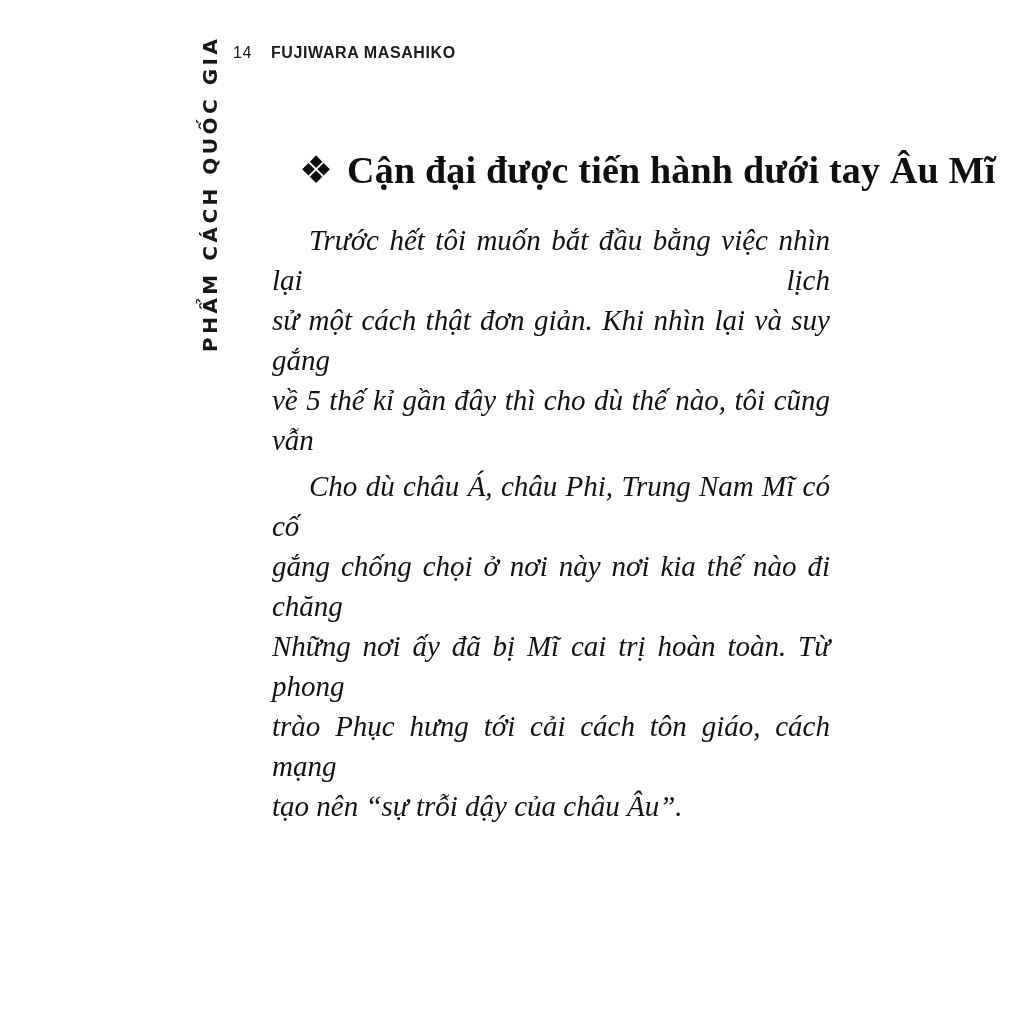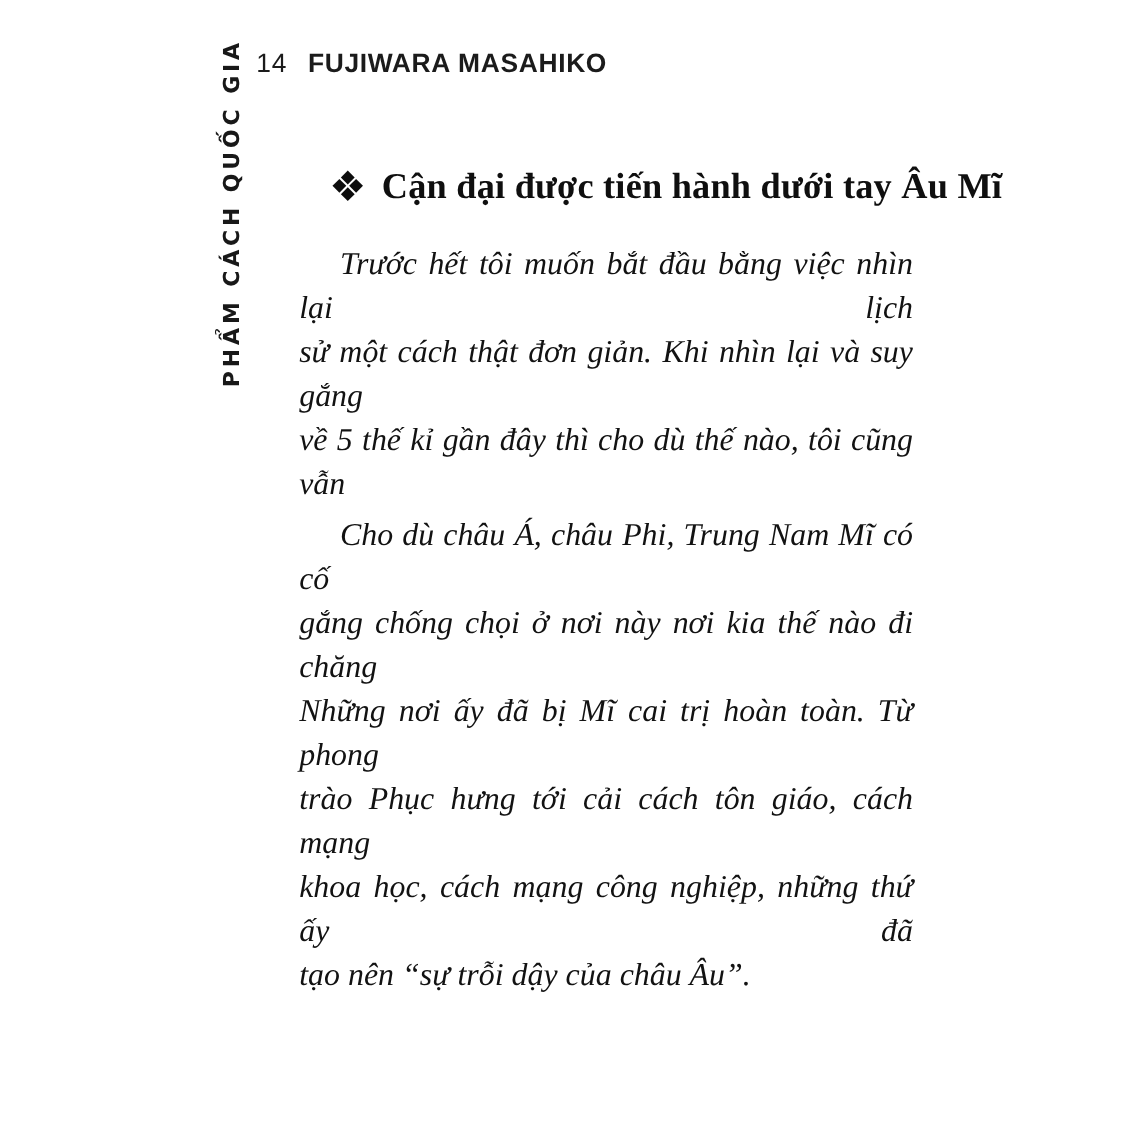--- a/index.html
+++ b/index.html
@@ -16,21 +16,21 @@
     background: #ffffff;
     overflow: hidden;
     color: #121212;
   }
   
   .running-header {
     position: absolute;
     left: 233px;
     top: 44px;
     font-family: "Liberation Sans", sans-serif;
-    font-size: 24px;
+    font-size: 16px;
     font-weight: 600;
     letter-spacing: 0.6px;
     color: #1b1b1b;
     white-space: nowrap;
   }
   .running-header .pagenum {
     margin-right: 19px;
     font-weight: 500;
   }
   
@@ -58,21 +58,21 @@
     white-space: nowrap;
   }
   .bullet {
     font-family: "DejaVu Sans", sans-serif;
     font-size: 38px;
     line-height: 40px;
     color: #0d0d0d;
   }
   .section-title {
     font-family: "Liberation Serif", "DejaVu Serif", serif;
-    font-size: 33px;
+    font-size: 38px;
     font-weight: 700;
     line-height: 40px;
     color: #0f0f0f;
     letter-spacing: 0.2px;
   }
   
   .body-text {
     position: absolute;
     left: 272px;
     top: 220px;
@@ -114,18 +114,17 @@
       <div class="line indent">Trước hết tôi muốn bắt đầu bằng việc nhìn lại lịch</div>
       <div class="line">sử một cách thật đơn giản. Khi nhìn lại và suy gắng</div>
       <div class="line">về 5 thế kỉ gần đây thì cho dù thế nào, tôi cũng vẫn</div>
     </div>
 
     <div class="para">
       <div class="line indent">Cho dù châu Á, châu Phi, Trung Nam Mĩ có cố</div>
       <div class="line">gắng chống chọi ở nơi này nơi kia thế nào đi chăng</div>
       <div class="line">Những nơi ấy đã bị Mĩ cai trị hoàn toàn. Từ phong</div>
       <div class="line">trào Phục hưng tới cải cách tôn giáo, cách mạng</div>
-      <div class="line">khoa học, cách mạng công nghiệp, những thứ ấy đã</div>
       <div class="line end">tạo nên “sự trỗi dậy của châu Âu”.</div>
     </div>
 
   </div>
 </div>
 
 </body></html>

